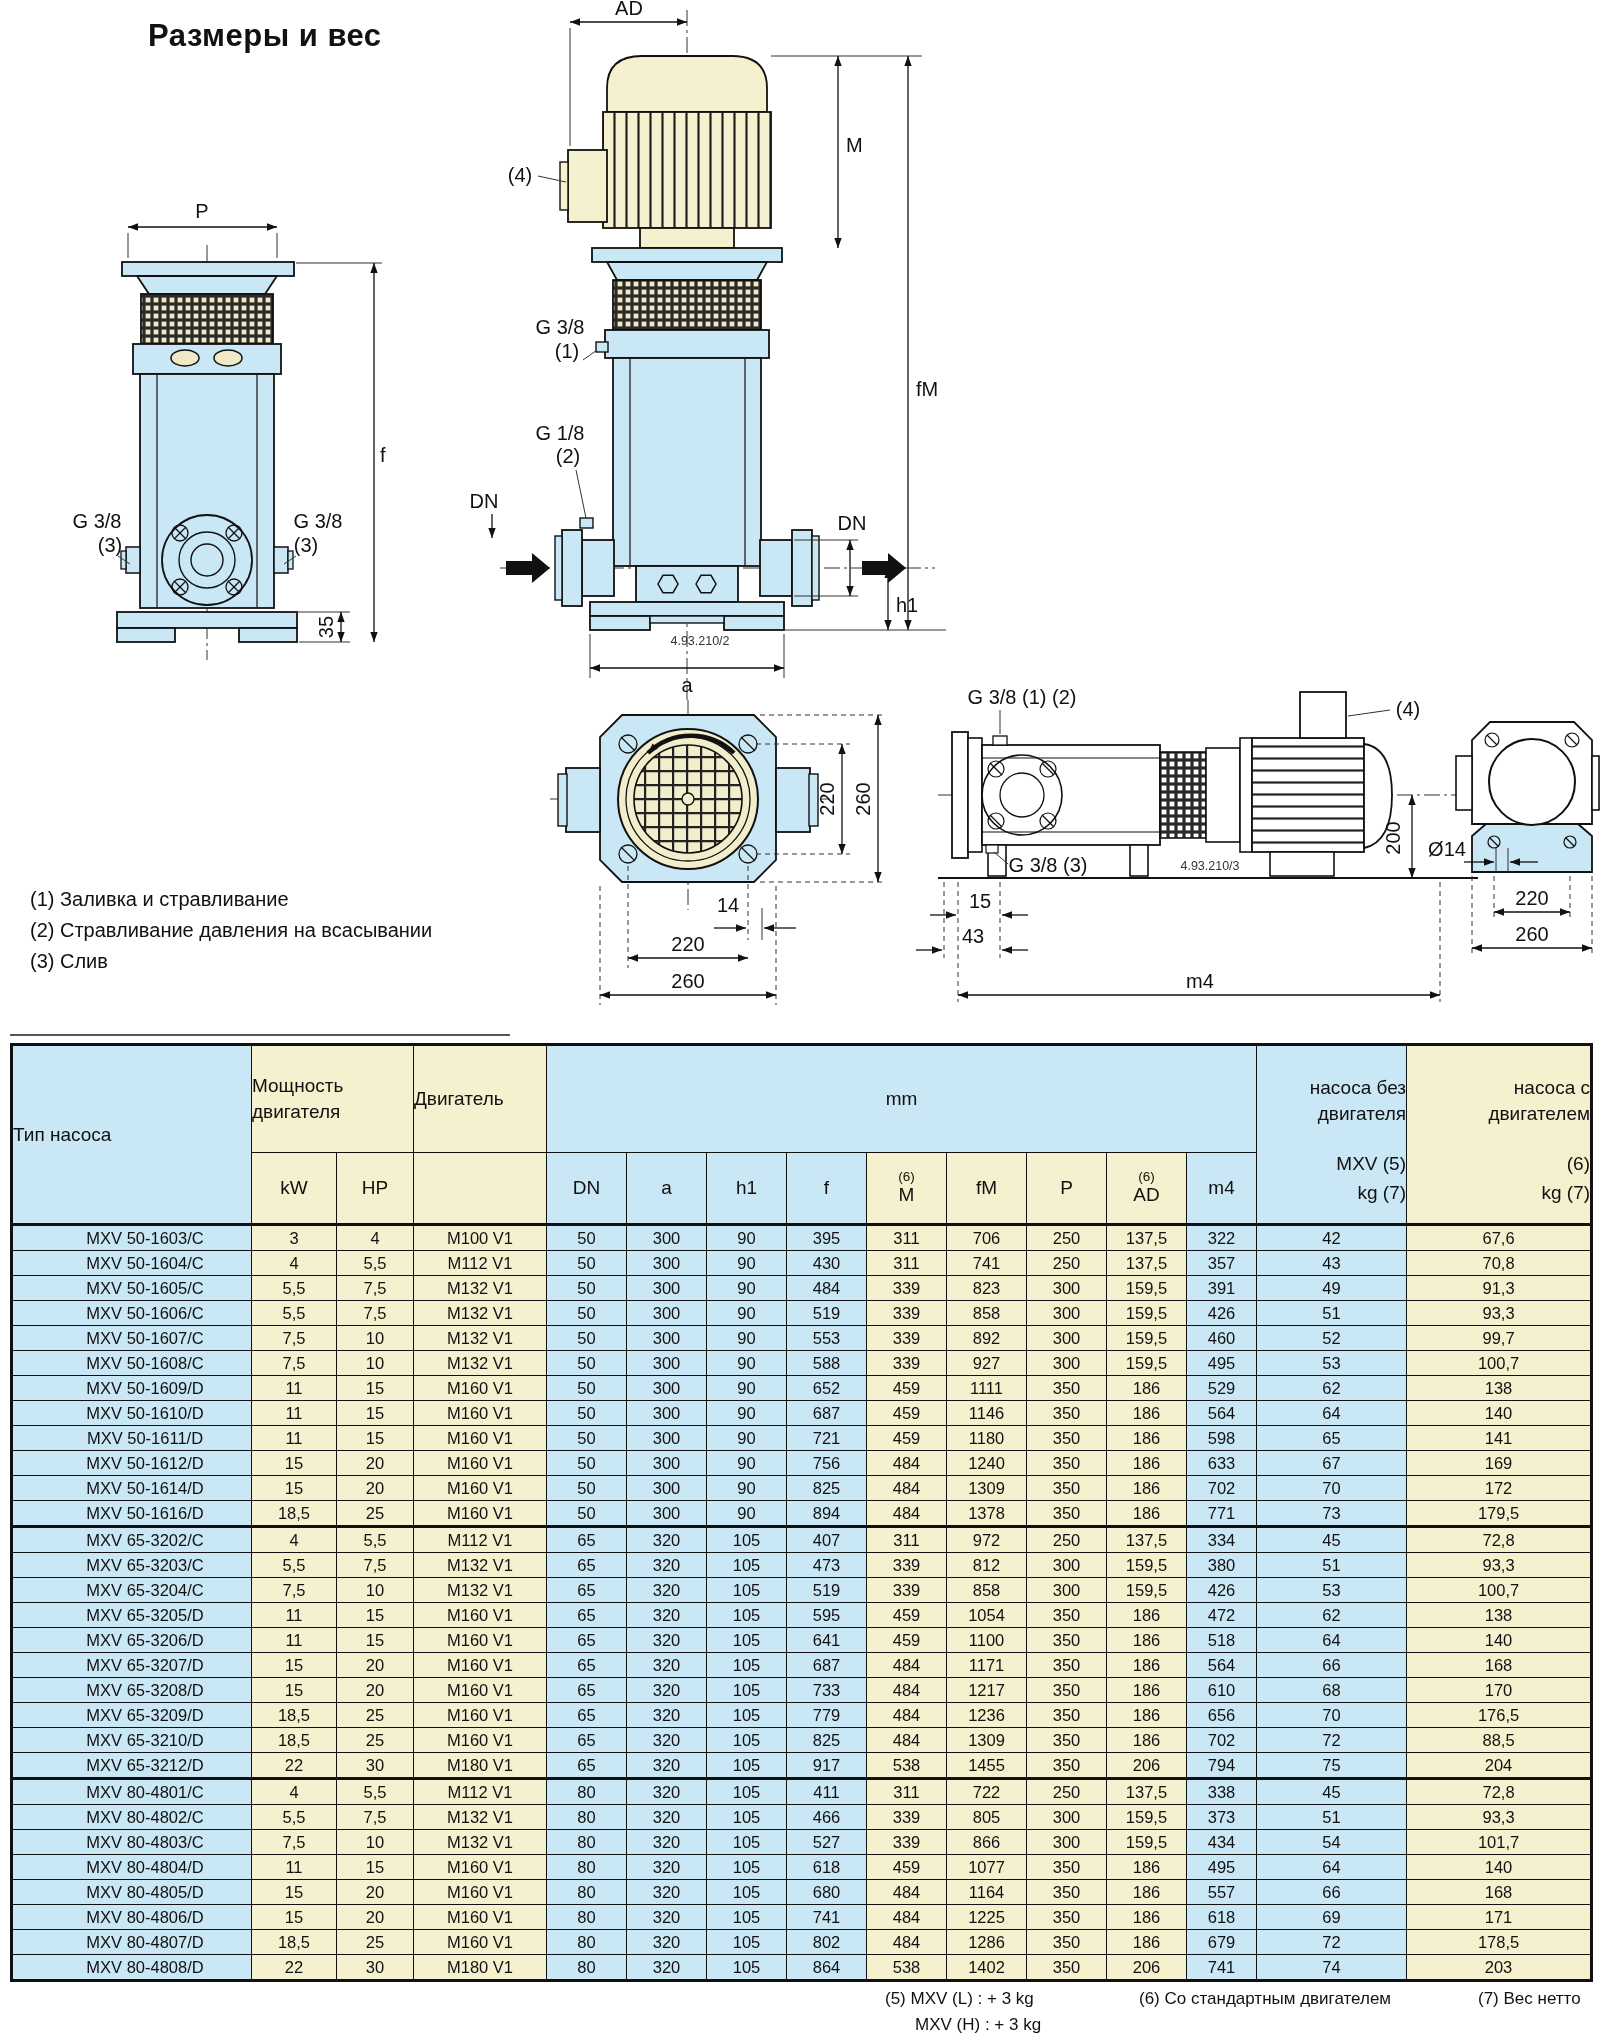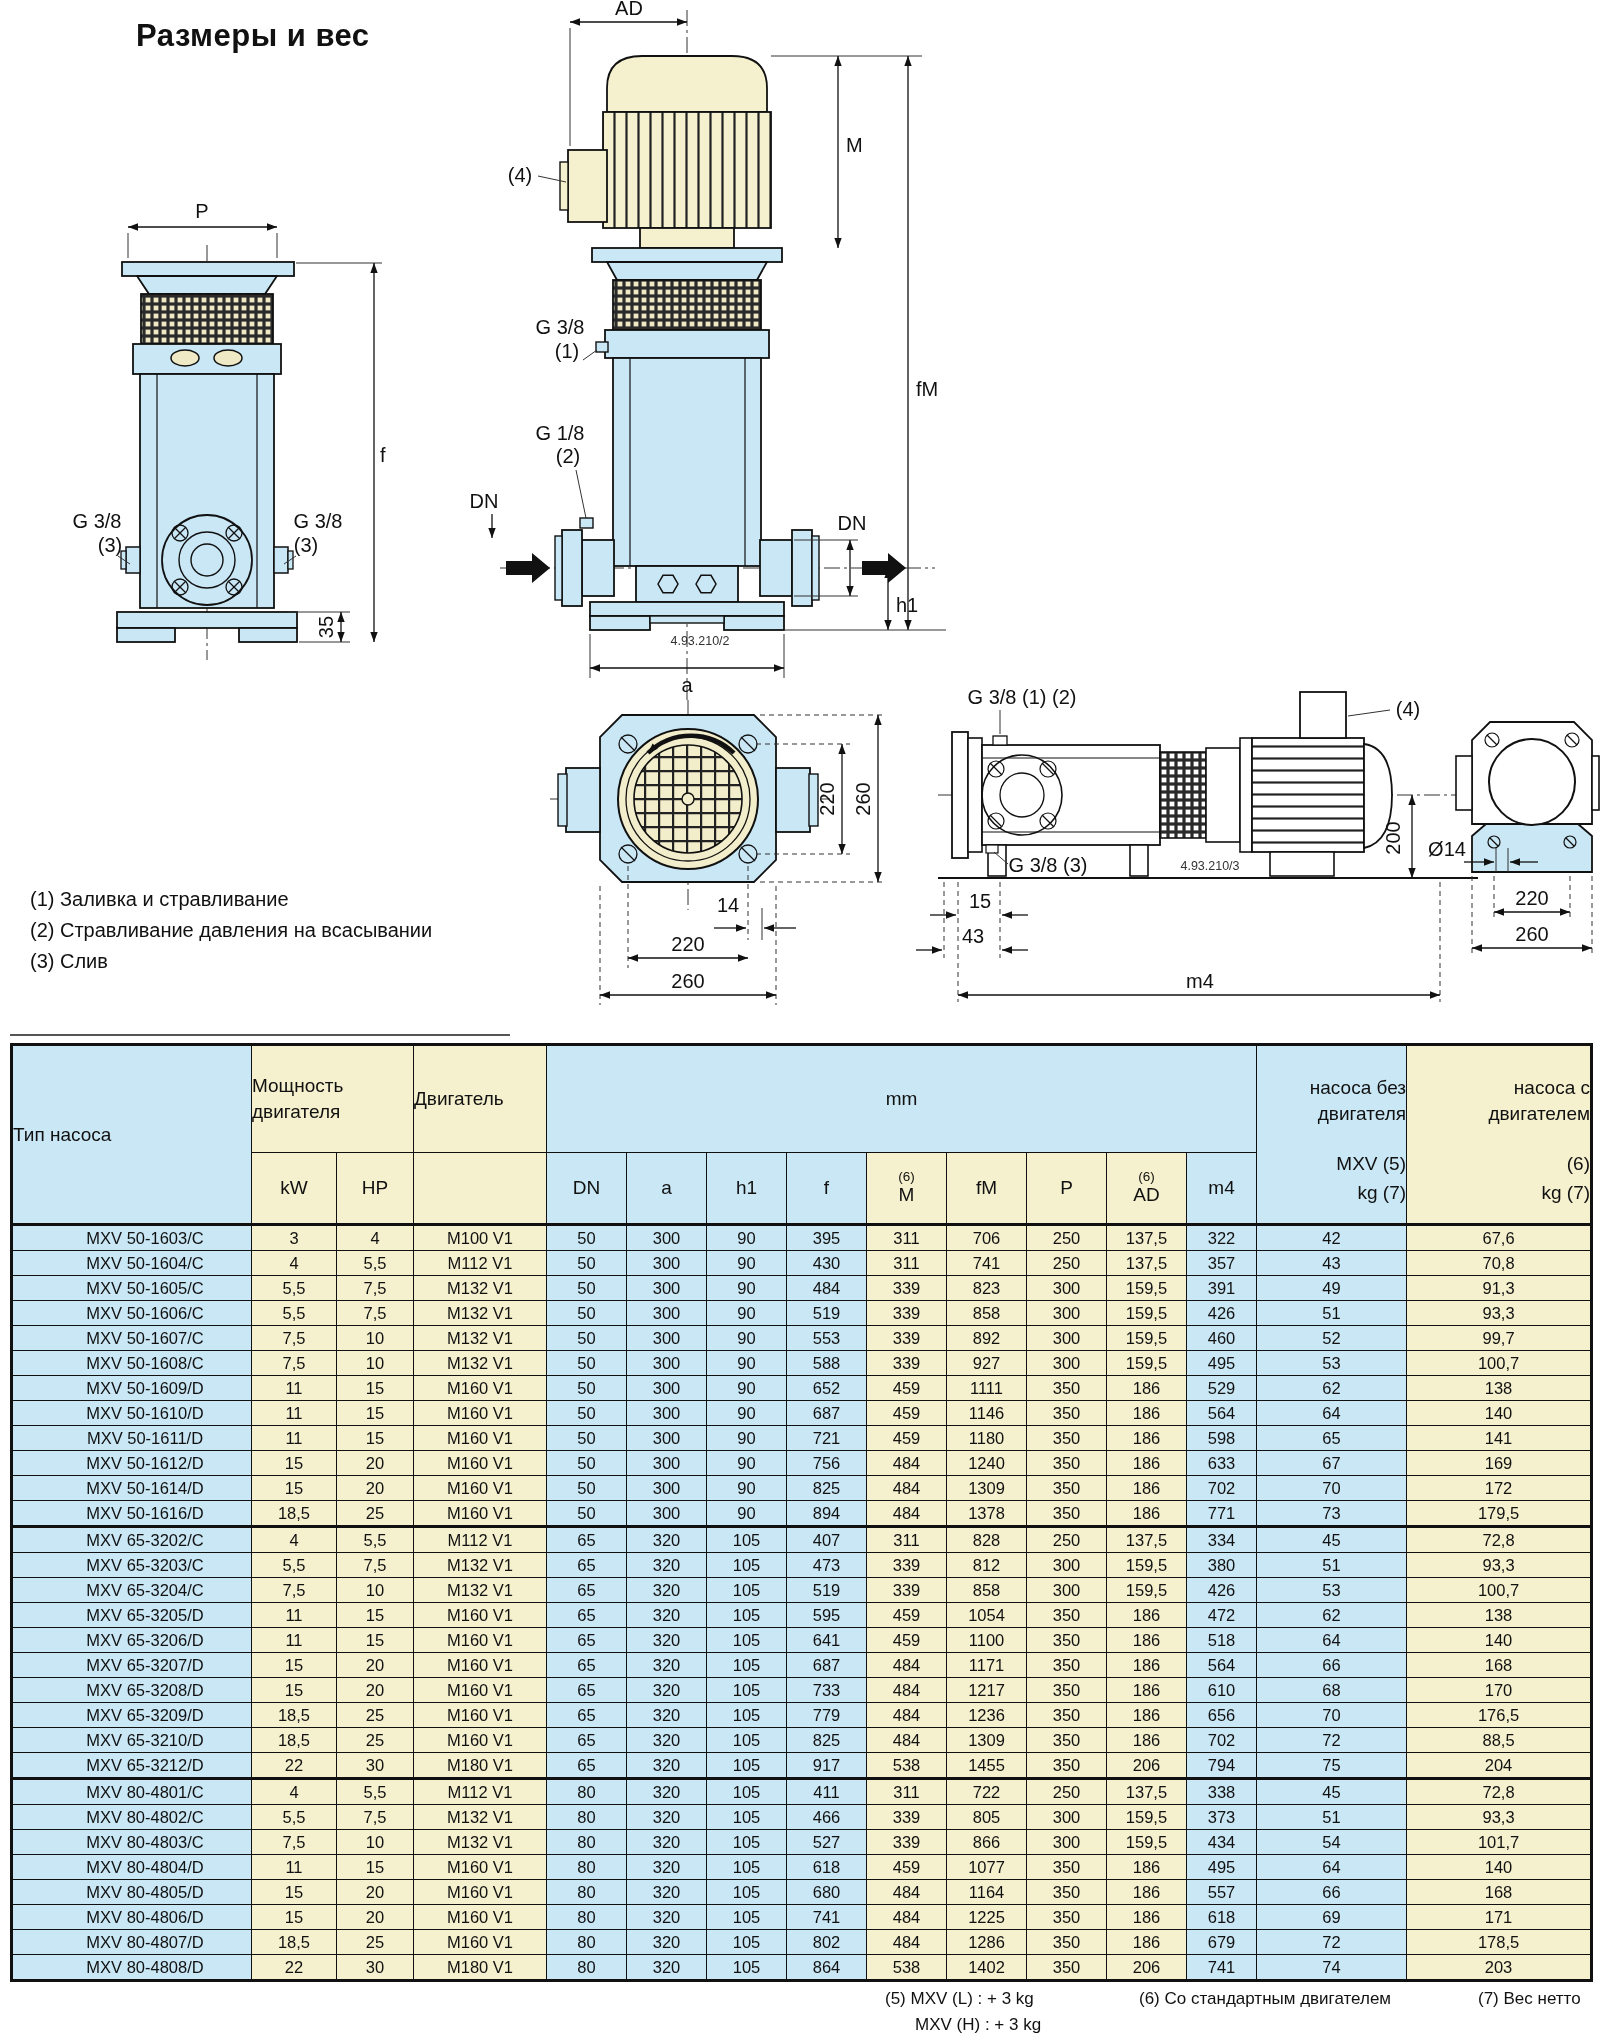--- a/index.html
+++ b/index.html
@@ -1,18 +1,18 @@
 <!DOCTYPE html>
 <html><head>
 <meta charset="utf-8">
 <style>
   html,body{margin:0;padding:0;background:#fff;}
   .page{position:relative;width:1600px;height:2040px;background:#ffffff;overflow:hidden;
         font-family:"Liberation Sans",sans-serif;color:#111;}
-  .page-title{position:absolute;left:136px;top:18px;font-size:31px;font-weight:bold;letter-spacing:.5px;}
+  .page-title{position:absolute;left:148px;top:18px;font-size:31px;font-weight:bold;letter-spacing:.5px;}
   svg text{font-family:"Liberation Sans",sans-serif;fill:#111;}
   .t{font-size:20px;}
   .ts{font-size:12.5px;fill:#333;}
   .legend{position:absolute;left:30px;top:884px;font-size:20px;line-height:1.55;}
   .toprule{position:absolute;left:10px;top:1034px;width:500px;height:2px;background:#555;}
   
   .dims-table{position:absolute;left:10px;top:1043px;width:1580px;border-collapse:collapse;
       table-layout:fixed;border:3px solid #111;}
   .dims-table th,.dims-table td{border:1.5px solid #111;font-weight:normal;padding:0;}
   .cb{background:#c9e7f5;} .cy{background:#f5f0cd;}
@@ -625,21 +625,21 @@
         <tr>
           <td class="cb type">MXV 65-3202/C</td>
           <td class="cy">4</td>
           <td class="cy">5,5</td>
           <td class="cy">M112 V1</td>
           <td class="cb">65</td>
           <td class="cb">320</td>
           <td class="cb">105</td>
           <td class="cb">407</td>
           <td class="cy">311</td>
-          <td class="cy">828</td>
+          <td class="cy">972</td>
           <td class="cy">250</td>
           <td class="cy">137,5</td>
           <td class="cb">334</td>
           <td class="cb">45</td>
           <td class="cy">72,8</td>
         </tr>
         <tr>
           <td class="cb type">MXV 65-3203/C</td>
           <td class="cy">5,5</td>
           <td class="cy">7,5</td>

